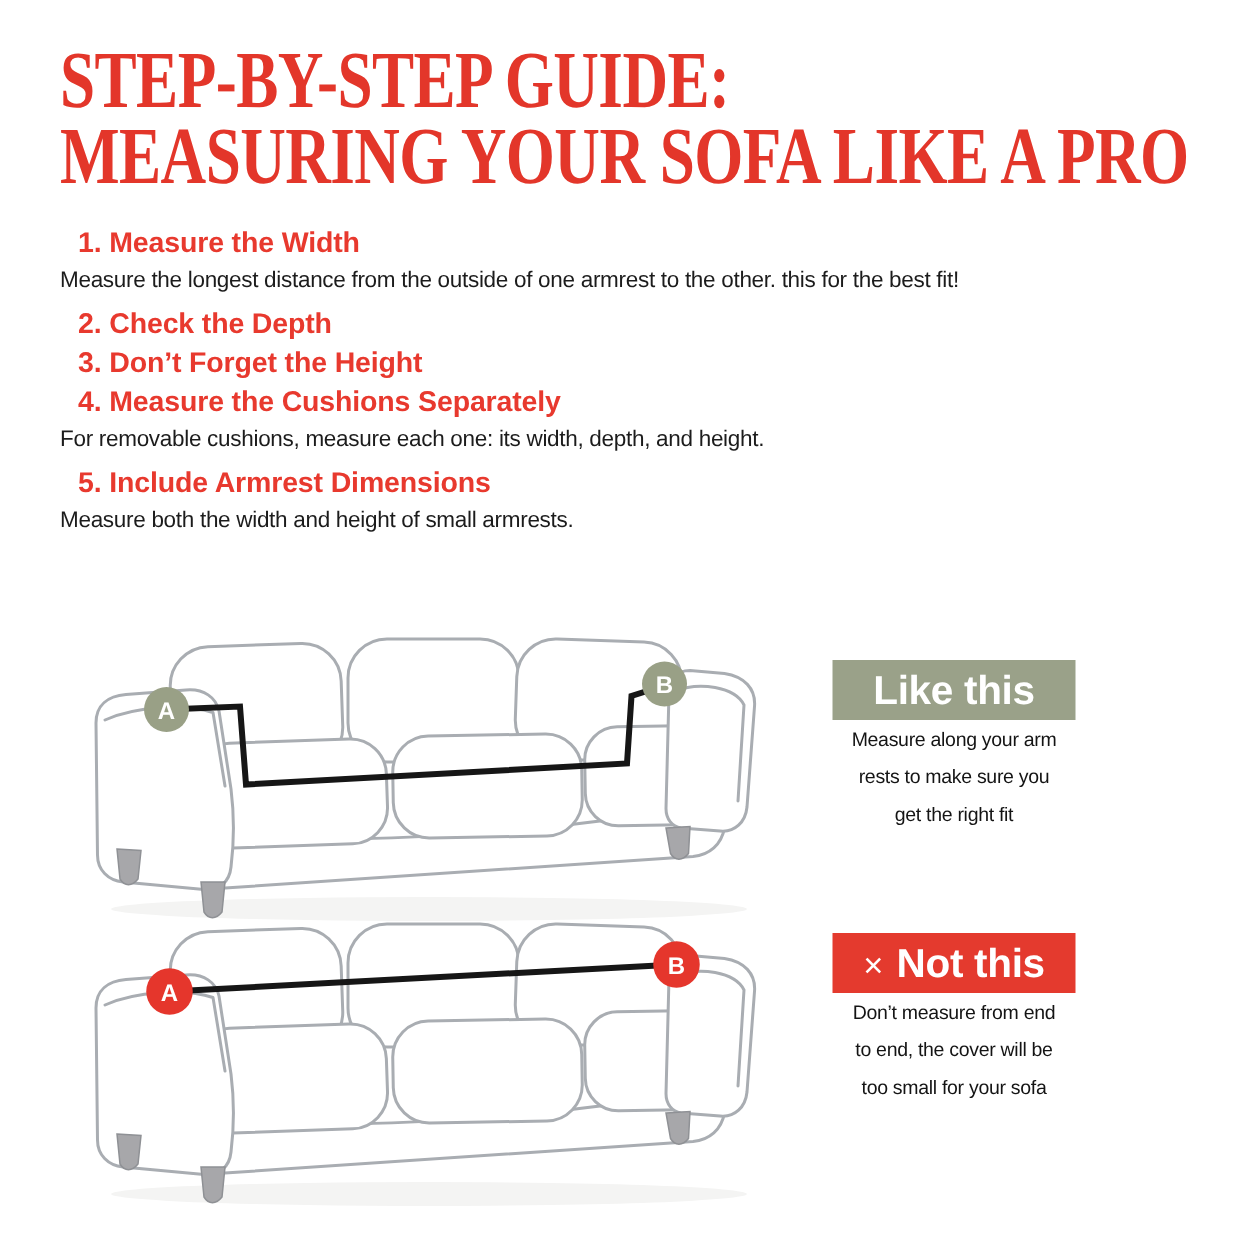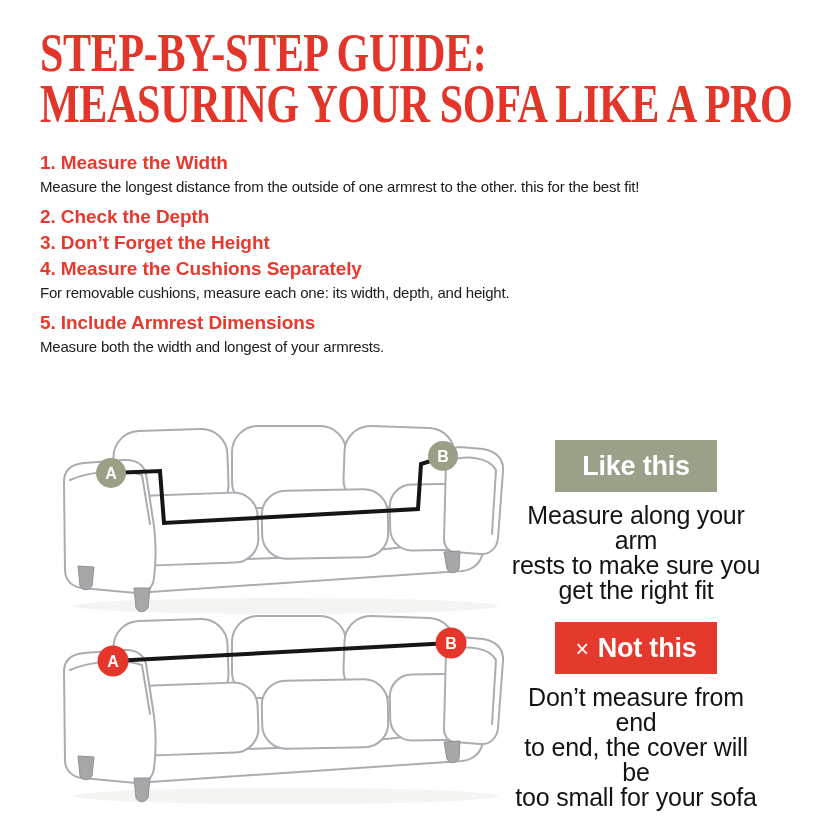--- a/index.html
+++ b/index.html
@@ -14,49 +14,49 @@
   .title .t-line{
     font-family:"Liberation Serif",serif;font-weight:bold;
     font-size:54px;line-height:51px;white-space:nowrap;
   }
   .title .t-line span{display:inline-block;transform:scaleX(0.78);transform-origin:0 50%;letter-spacing:-0.5px;}
 
   
   .steps{position:absolute;left:40px;top:151px;width:783px;}
   .step-heading{
     color:#e8392e;font-size:19px;font-weight:bold;line-height:23px;
-    margin:0 0 3px 0;letter-spacing:-0.1px;white-space:nowrap;
+    margin:0 0 3px 12px;letter-spacing:-0.1px;white-space:nowrap;
   }
   .step-body{
     color:#1c1c1c;font-size:15px;line-height:20px;margin:0 0 8px 0;
     letter-spacing:-0.2px;white-space:nowrap;
   }
 
   
   .sofa{position:absolute;left:36px;width:490px;height:198px;}
   .sofa-good{top:420px;}
   .sofa-bad{top:610px;}
   .marker-label{
     font-family:"Liberation Sans",sans-serif;font-size:16px;font-weight:bold;fill:#ffffff;
     text-anchor:middle;
   }
 
   
   .example{position:absolute;left:508px;width:256px;text-align:center;}
   .example-good{top:440px;}
   .example-bad{top:622px;}
   .badge{
-    margin:0 auto;width:162px;height:52px;display:flex;align-items:center;justify-content:center;
+    margin:0 auto;width:162px;height:40px;display:flex;align-items:center;justify-content:center;
     color:#ffffff;font-size:27px;font-weight:bold;letter-spacing:-0.2px;
   }
   .badge-good{background:#9aa189;}
   .badge-bad{background:#e43a2e;}
   .badge .x-icon{font-weight:normal;font-size:23px;margin-right:9px;position:relative;top:1px;}
   .example-note{
-    margin-top:11px;color:#141414;font-size:25px;line-height:25px;
+    color:#141414;font-size:13px;line-height:25px;
     white-space:pre-line;letter-spacing:-0.2px;
   }
 </style>
 </head>
 <body>
 
 <div class="canvas">
 
   <div class="title">
     <div class="t-line"><span>STEP-BY-STEP GUIDE:</span></div>
@@ -73,21 +73,21 @@
     </div>
     <div class="step">
       <div class="step-heading">3. Don’t Forget the Height</div>
     </div>
     <div class="step">
       <div class="step-heading">4. Measure the Cushions Separately</div>
       <div class="step-body">For removable cushions, measure each one: its width, depth, and height.</div>
     </div>
     <div class="step">
       <div class="step-heading">5. Include Armrest Dimensions</div>
-      <div class="step-body">Measure both the width and longest of your armrests.</div>
+      <div class="step-body">Measure both the width and height of small armrests.</div>
     </div>
   </div>
 
   <svg class="sofa sofa-good" viewBox="0 0 490 198">
     <ellipse cx="250" cy="186" rx="212" ry="8" fill="#f4f4f3"></ellipse>
     <g fill="#ffffff" stroke="#a9adb2" stroke-width="2" stroke-linejoin="round" stroke-linecap="round">
       <rect x="78" y="10" width="114" height="82" rx="26" transform="rotate(-2 135 51)"></rect>
       <rect x="196" y="6" width="114" height="82" rx="26"></rect>
       <rect x="308" y="7" width="110" height="80" rx="26" transform="rotate(2 363 47)"></rect>
       <path d="M100,134 C190,146 330,136 452,114 L447,132 C445,143 437,150 426,151 L114,172 C103,173 96,166 95,155 Z"></path>

